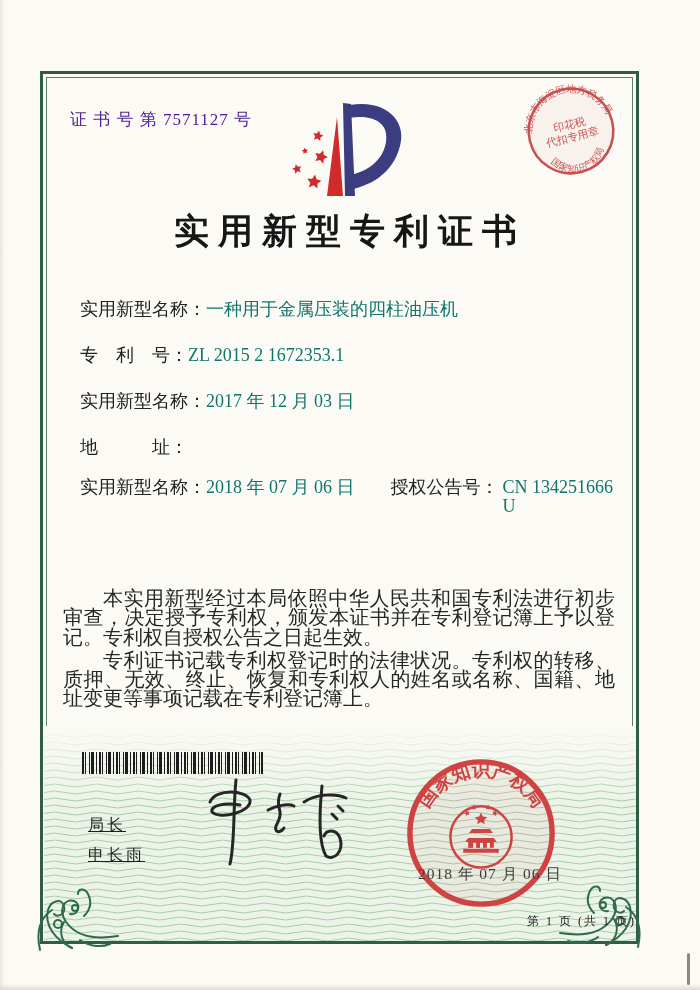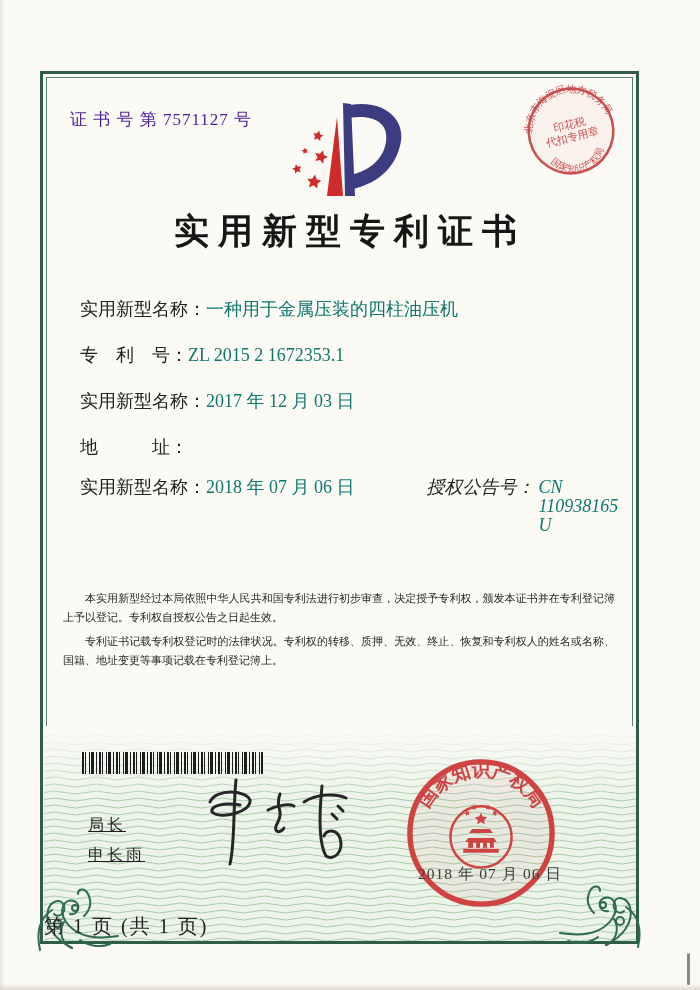--- a/index.html
+++ b/index.html
@@ -25,25 +25,25 @@
   .title{position:absolute;left:0;top:208px;width:700px;text-align:center;
     font-size:35px;font-weight:bold;letter-spacing:9px;color:#161616;}
 
   
   .fields{position:absolute;left:80px;top:300px;width:546px;font-size:18px;line-height:19px;}
   .frow{display:flex;margin-bottom:21px;}
   .frow.gap-lg{margin-bottom:27px;}
   .frow.addr{}
   .flabel{flex:0 0 108px;white-space:pre;color:#222;}
   .fvalue{flex:1;color:#0f766e;}
-  .frow.two-col .col2{margin-left:72px;display:flex;font-style:italic;}
+  .frow.two-col .col2{margin-left:36px;display:flex;}
   .frow.two-col .col2 .flabel{flex:0 0 auto;margin-right:4px;}
 
   
-  .paras{position:absolute;left:63px;top:589px;width:552px;font-size:11px;line-height:19.3px;
+  .paras{position:absolute;left:63px;top:589px;width:552px;font-size:20px;line-height:19.3px;
     text-align:justify;color:#262626;}
   .paras p{margin:0 0 4px 0;text-indent:2em;}
 
   
   .green-zone{position:absolute;left:44px;top:726px;width:592px;height:215px;}
   .green-zone .guilloche{position:absolute;left:0;top:0;}
   .green-zone .fade{position:absolute;left:0;top:0;width:100%;height:75px;
     background:linear-gradient(180deg,#fbfaf5 0%,rgba(251,250,245,0) 100%);}
 
   .barcode{position:absolute;left:38px;top:26px;width:181px;height:22px;
@@ -58,22 +58,22 @@
   .signature{position:absolute;left:140px;top:40px;}
 
   .seal{position:absolute;left:358px;top:28px;}
   .seal-date{position:absolute;left:374px;top:138px;width:170px;font-size:15.5px;
     letter-spacing:1px;color:#3c3c3c;white-space:nowrap;}
 
   .flourish{position:absolute;}
   .flourish.bl{left:-16px;top:130px;}
   .flourish.br{right:-14px;top:127px;transform:scaleX(-1);}
 
-  .page-footer{position:absolute;left:0;top:187px;width:100%;text-align:left;
-    font-size:20px;color:#222;letter-spacing:2px;}
+  .page-footer{position:absolute;left:0;top:187px;width:100%;text-align:right;
+    font-size:12px;color:#222;letter-spacing:2px;}
 
   
   .tax-stamp{position:absolute;left:512px;top:72px;transform:rotate(-14deg);}
 </style>
 </head>
 <body>
 
 <div class="scan-edge-left"></div>
 <div class="scan-edge-bottom"></div>
 <div class="scan-mark"></div>
@@ -133,21 +133,21 @@
     <span class="fvalue">2017 年 12 月 03 日</span>
   </div>
   <div class="frow addr">
     <span class="flabel">地　　　址：</span>
   </div>
   <div class="frow two-col">
     <span class="flabel">实用新型名称：</span>
     <span class="fvalue" style="flex:0 0 auto;">2018 年 07 月 06 日</span>
     <span class="col2">
       <span class="flabel">授权公告号：</span>
-      <span class="fvalue">CN 110938165 U</span>
+      <span class="fvalue">CN 134251666 U</span>
     </span>
   </div>
 </div>
 
 <div class="paras">
   <p>本实用新型经过本局依照中华人民共和国专利法进行初步审查，决定授予专利权，颁发本证书并在专利登记簿上予以登记。专利权自授权公告之日起生效。</p>
   <p>专利证书记载专利权登记时的法律状况。专利权的转移、质押、无效、终止、恢复和专利权人的姓名或名称、国籍、地址变更等事项记载在专利登记簿上。</p>
 </div>
 
 <div class="green-zone">

